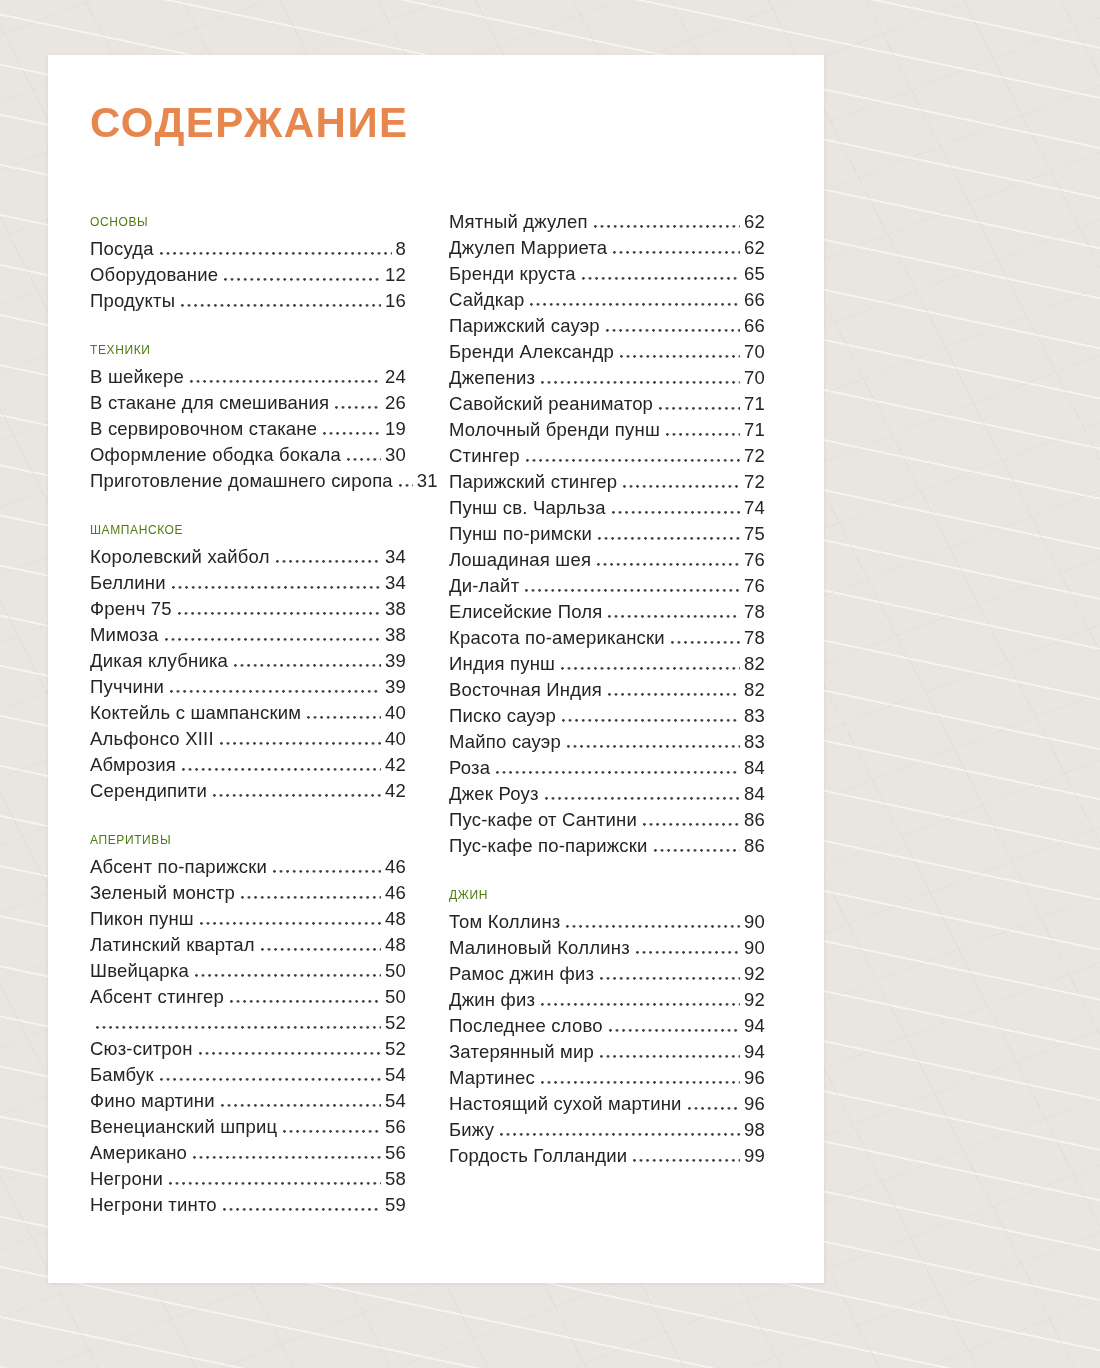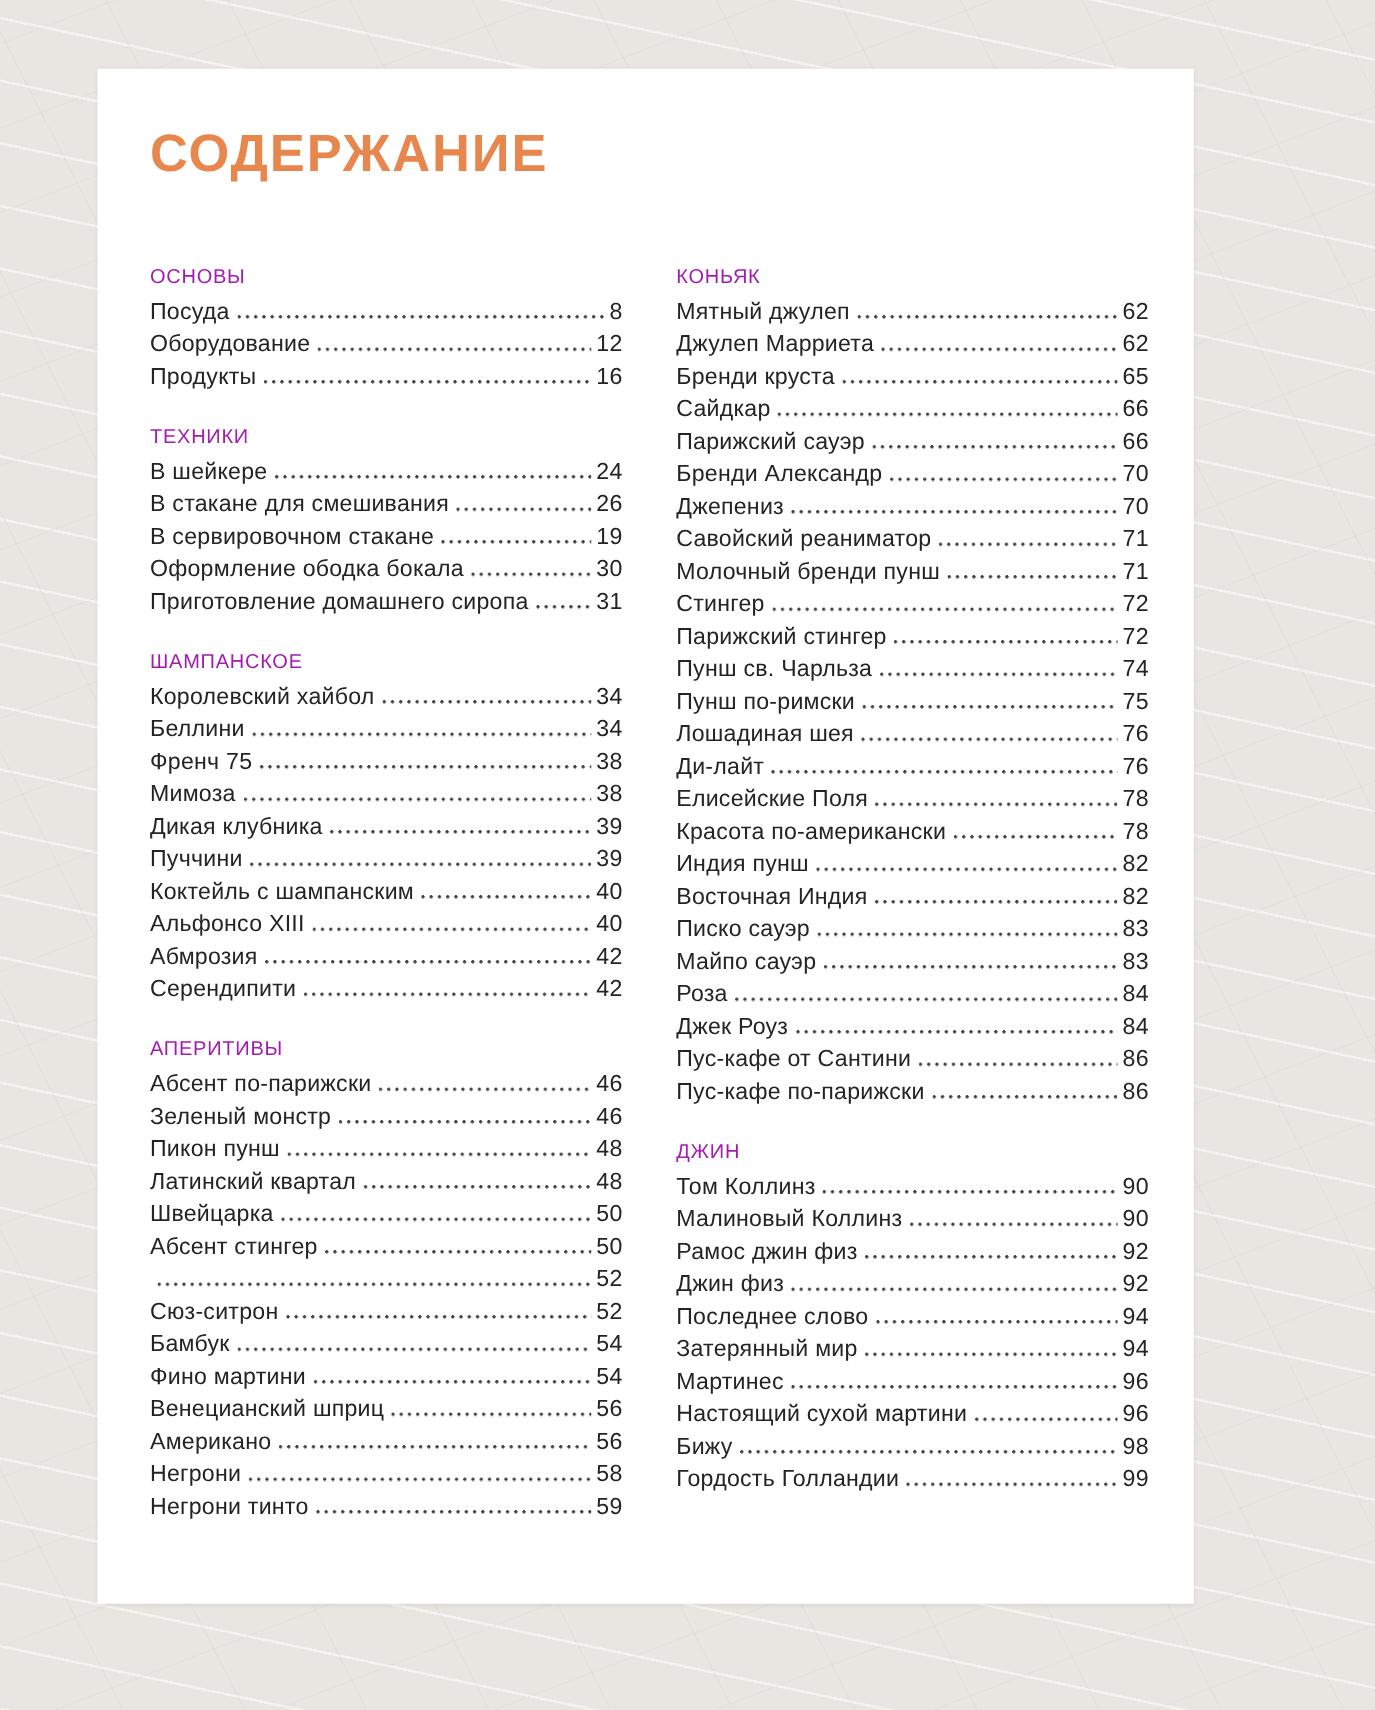--- a/index.html
+++ b/index.html
@@ -15,27 +15,27 @@
     background-image:
       repeating-linear-gradient(63deg, rgba(110,105,98,0.055) 0 1px, transparent 1px 87px),
       repeating-linear-gradient(-21deg, rgba(110,105,98,0.045) 0 1px, transparent 1px 63px),
       repeating-linear-gradient(12deg, rgba(255,255,255,0.5) 0 2px, transparent 2px 49px);
     position: relative;
     overflow: hidden;
   }
 
   .page {
     position: absolute;
-    left: 78px;
+    left: 48px;
     top: 55px;
-    width: 877px;
+    width: 776px;
     height: 1228px;
     background: #ffffff;
     box-shadow: 0 1px 4px rgba(0,0,0,0.08);
-    padding: 44px 36px 0 42px;
+    padding: 44px 59px 0 42px;
   }
 
   .title {
     font-size: 42px;
     font-weight: 700;
     letter-spacing: 1.5px;
     color: #e8874d;
     margin-bottom: 62px;
   }
 
@@ -47,24 +47,24 @@
   .toc-column {
     flex: 1 1 0;
     min-width: 0;
   }
 
   .toc-section {
     margin-bottom: 23px;
   }
 
   .section-title {
-    font-size: 16px;
+    font-size: 12px;
     font-weight: 400;
     letter-spacing: 0.6px;
-    color: #a21caf;
+    color: #4d7c0f;
     line-height: 26px;
     margin-bottom: 1px;
   }
 
   .entries {
     list-style: none;
   }
 
   .toc-entry {
     display: flex;
@@ -308,21 +308,20 @@
   <li class="toc-entry">
     <span class="label">Негрони тинто</span>
     <span class="dots"></span>
     <span class="pagenum">59</span>
   </li>
 </ul>
   </section>
 </div>
       <div class="toc-column">
   <section class="toc-section">
-    <h2 class="section-title">КОНЬЯК</h2>
     <ul class="entries">
   <li class="toc-entry">
     <span class="label">Мятный джулеп</span>
     <span class="dots"></span>
     <span class="pagenum">62</span>
   </li>
 
   <li class="toc-entry">
     <span class="label">Джулеп Марриета</span>
     <span class="dots"></span>

